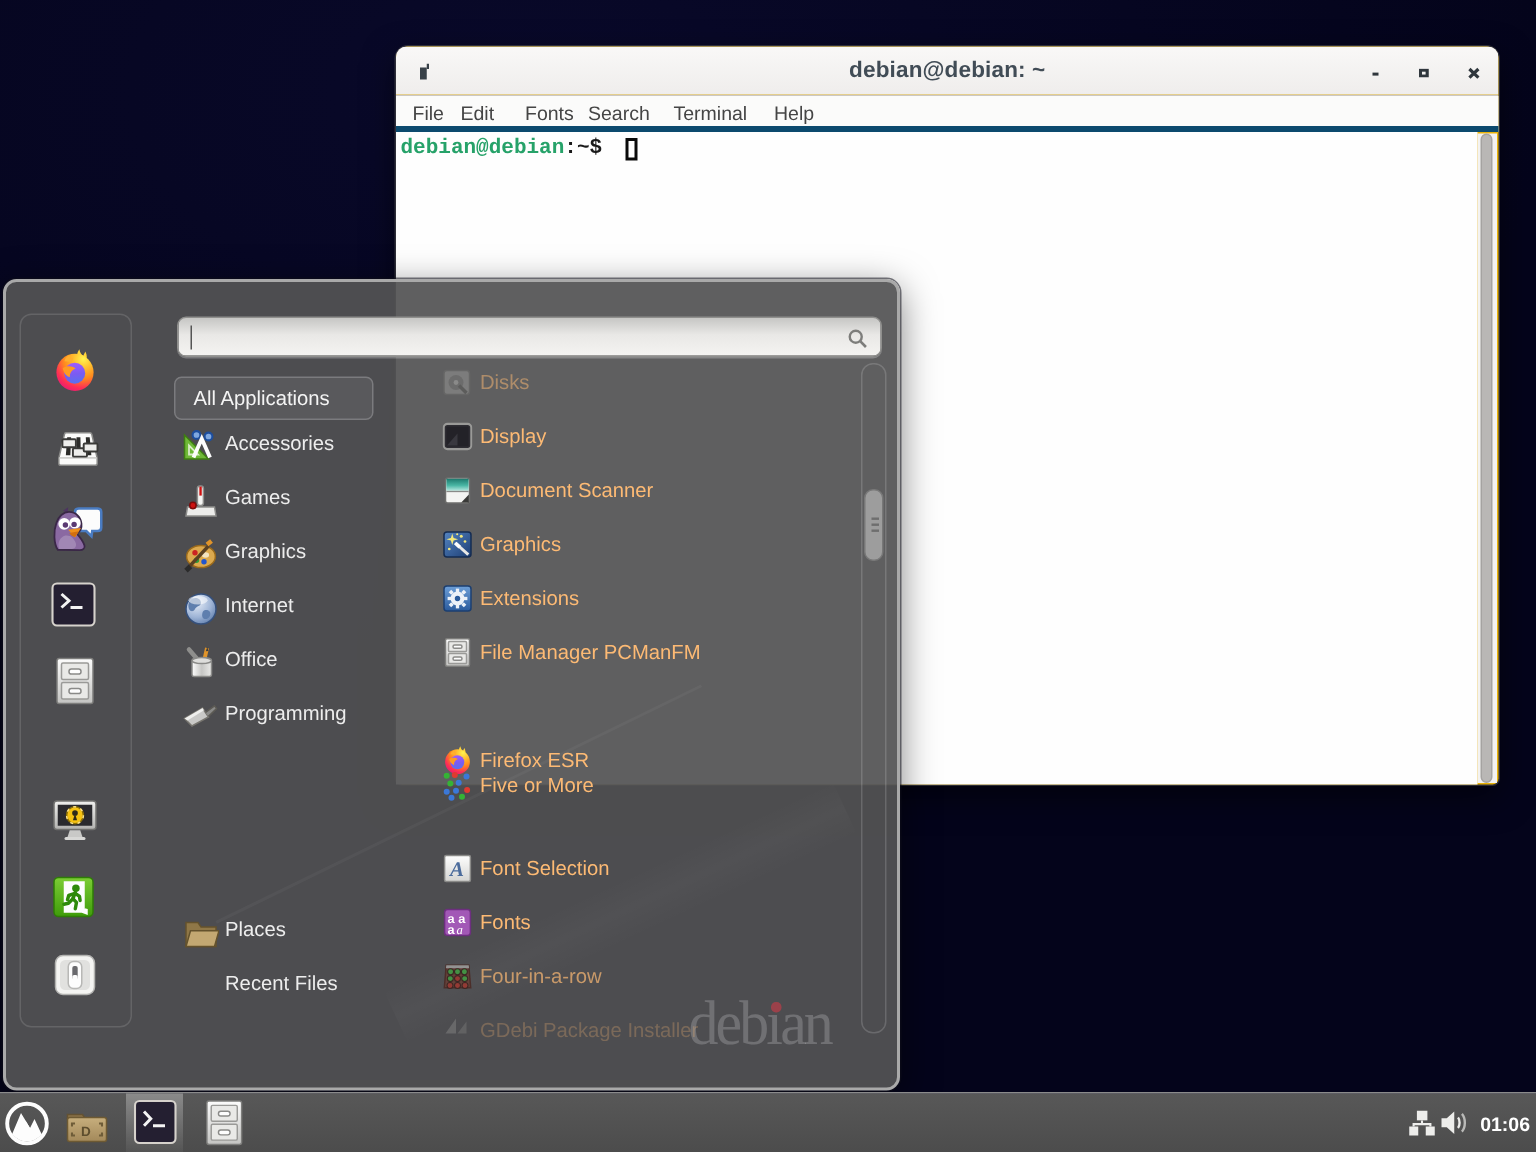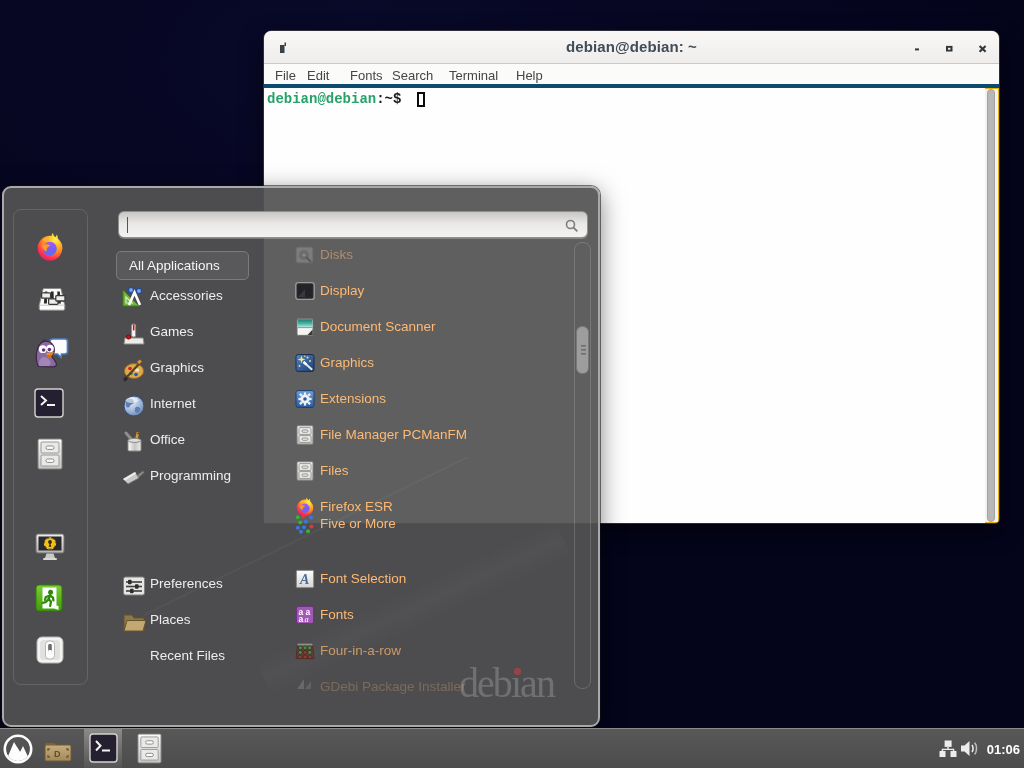--- a/index.html
+++ b/index.html
@@ -291,36 +291,20 @@
     <span class="lbl">Office</span>
   </div>
   <div class="cat" style="top:278px">
     <svg class="icon" style="left:0;top:2" width="24" height="20" viewBox="0 0 24 20">
       <path d="M1 11 L13 4 L17 10 L6 16 Z" fill="#c9c9c7" stroke="#77756f"></path>
       <path d="M1 11 L13 4 L14 5.5 L3 12.4 Z" fill="#efefed"></path>
       <path d="M15 7 L21 2.6 L22.4 4.4 L17 9.6" fill="#8a8a88" stroke="#5c5a54"></path>
     </svg>
     <span class="lbl">Programming</span>
   </div>
-  <div class="cat" style="top:386px">
-    <svg class="icon" style="left:0;top:0" width="24" height="24" viewBox="0 0 24 24">
-      <rect x="1.5" y="3" width="21" height="18" rx="2" fill="#e6e6e4" stroke="#80807e"></rect>
-      <g stroke="#3f3f3d" stroke-width="1.6">
-        <line x1="4" y1="8" x2="20" y2="8"></line>
-          <line x1="4" y1="12.5" x2="20" y2="12.5"></line>
-          <line x1="4" y1="17" x2="20" y2="17"></line>
-      </g>
-      <g fill="#2e2e2c">
-        <rect x="6" y="5.8" width="3.6" height="4.4" rx="0.8"></rect>
-        <rect x="13" y="10.3" width="3.6" height="4.4" rx="0.8"></rect>
-        <rect x="8" y="14.8" width="3.6" height="4.4" rx="0.8"></rect>
-      </g>
-    </svg>
-    <span class="lbl">Preferences</span>
-  </div>
   <div class="cat" style="top:422px">
     <svg class="icon" style="left:0;top:1" width="24" height="22" viewBox="0 0 24 22">
       <path d="M2 4 L10 4 L12 7 L22 7 L22 20 L2 20 Z" fill="#8f7747" stroke="#64522c"></path>
       <path d="M2 20 L5 9.5 L24 9.5 L21 20 Z" fill="#c3a872" stroke="#64522c"></path>
     </svg>
     <span class="lbl">Places</span>
   </div>
   <div class="cat" style="top:458px">
     <span class="lbl">Recent Files</span>
   </div>
@@ -404,30 +388,20 @@
   <div class="app" style="top:237px">
     <svg class="icon" style="left:1px;top:0" width="18" height="20" viewBox="0 0 18 20">
       <rect x="1" y="0.8" width="16" height="18.4" rx="1" fill="url(#cab)" stroke="#7e7e7c"></rect>
       <rect x="3" y="2.6" width="12" height="6.8" rx="0.8" fill="#e9e9e7" stroke="#9a9a98"></rect>
       <rect x="3" y="10.6" width="12" height="6.8" rx="0.8" fill="#e9e9e7" stroke="#9a9a98"></rect>
       <rect x="6" y="5" width="6" height="2.2" rx="1.1" fill="#fdfdfd" stroke="#8a8a88"></rect>
       <rect x="6" y="13" width="6" height="2.2" rx="1.1" fill="#fdfdfd" stroke="#8a8a88"></rect>
     </svg>
     <span class="lbl">File Manager PCManFM</span>
   </div>
-  <div class="app" style="top:273px">
-    <svg class="icon" style="left:1px;top:0" width="18" height="20" viewBox="0 0 18 20">
-      <rect x="1" y="0.8" width="16" height="18.4" rx="1" fill="url(#cab)" stroke="#7e7e7c"></rect>
-      <rect x="3" y="2.6" width="12" height="6.8" rx="0.8" fill="#e9e9e7" stroke="#9a9a98"></rect>
-      <rect x="3" y="10.6" width="12" height="6.8" rx="0.8" fill="#e9e9e7" stroke="#9a9a98"></rect>
-      <rect x="6" y="5" width="6" height="2.2" rx="1.1" fill="#fdfdfd" stroke="#8a8a88"></rect>
-      <rect x="6" y="13" width="6" height="2.2" rx="1.1" fill="#fdfdfd" stroke="#8a8a88"></rect>
-    </svg>
-    <span class="lbl">Files</span>
-  </div>
   <div class="app" style="top:309px">
     <svg class="icon" style="left:0;top:0" width="20" height="20" viewBox="0 0 30 30">
       <path d="M17.2 8.6 C15.9 5.6 16.1 3.2 17.9 0.8 C18.4 3.4 19.3 4.4 20.5 5.2 L21.9 2.4 C23.2 5 23.2 7 21.8 9.2 Z" fill="#ffd43a"></path>
       <circle cx="15" cy="16.2" r="12.4" fill="url(#fxa)"></circle>
       <path d="M7.9 8.8 C8.6 6.4 10 5.2 12.2 4.9 L11.5 7.4 L13.9 6.3 L12.9 9.4 Z" fill="#ffaf2e"></path>
       <circle cx="14.8" cy="16.8" r="7" fill="url(#fxb)"></circle>
       <path d="M6.8 13.5 C9.5 11.8 13 11.8 15.4 13.6 C12.6 14.8 11.4 16.8 11.6 19.4 C9 18.8 7.4 16.4 6.8 13.5 Z" fill="#ff9a22"></path>
     </svg>
     <span class="lbl">Firefox ESR</span>
   </div>

